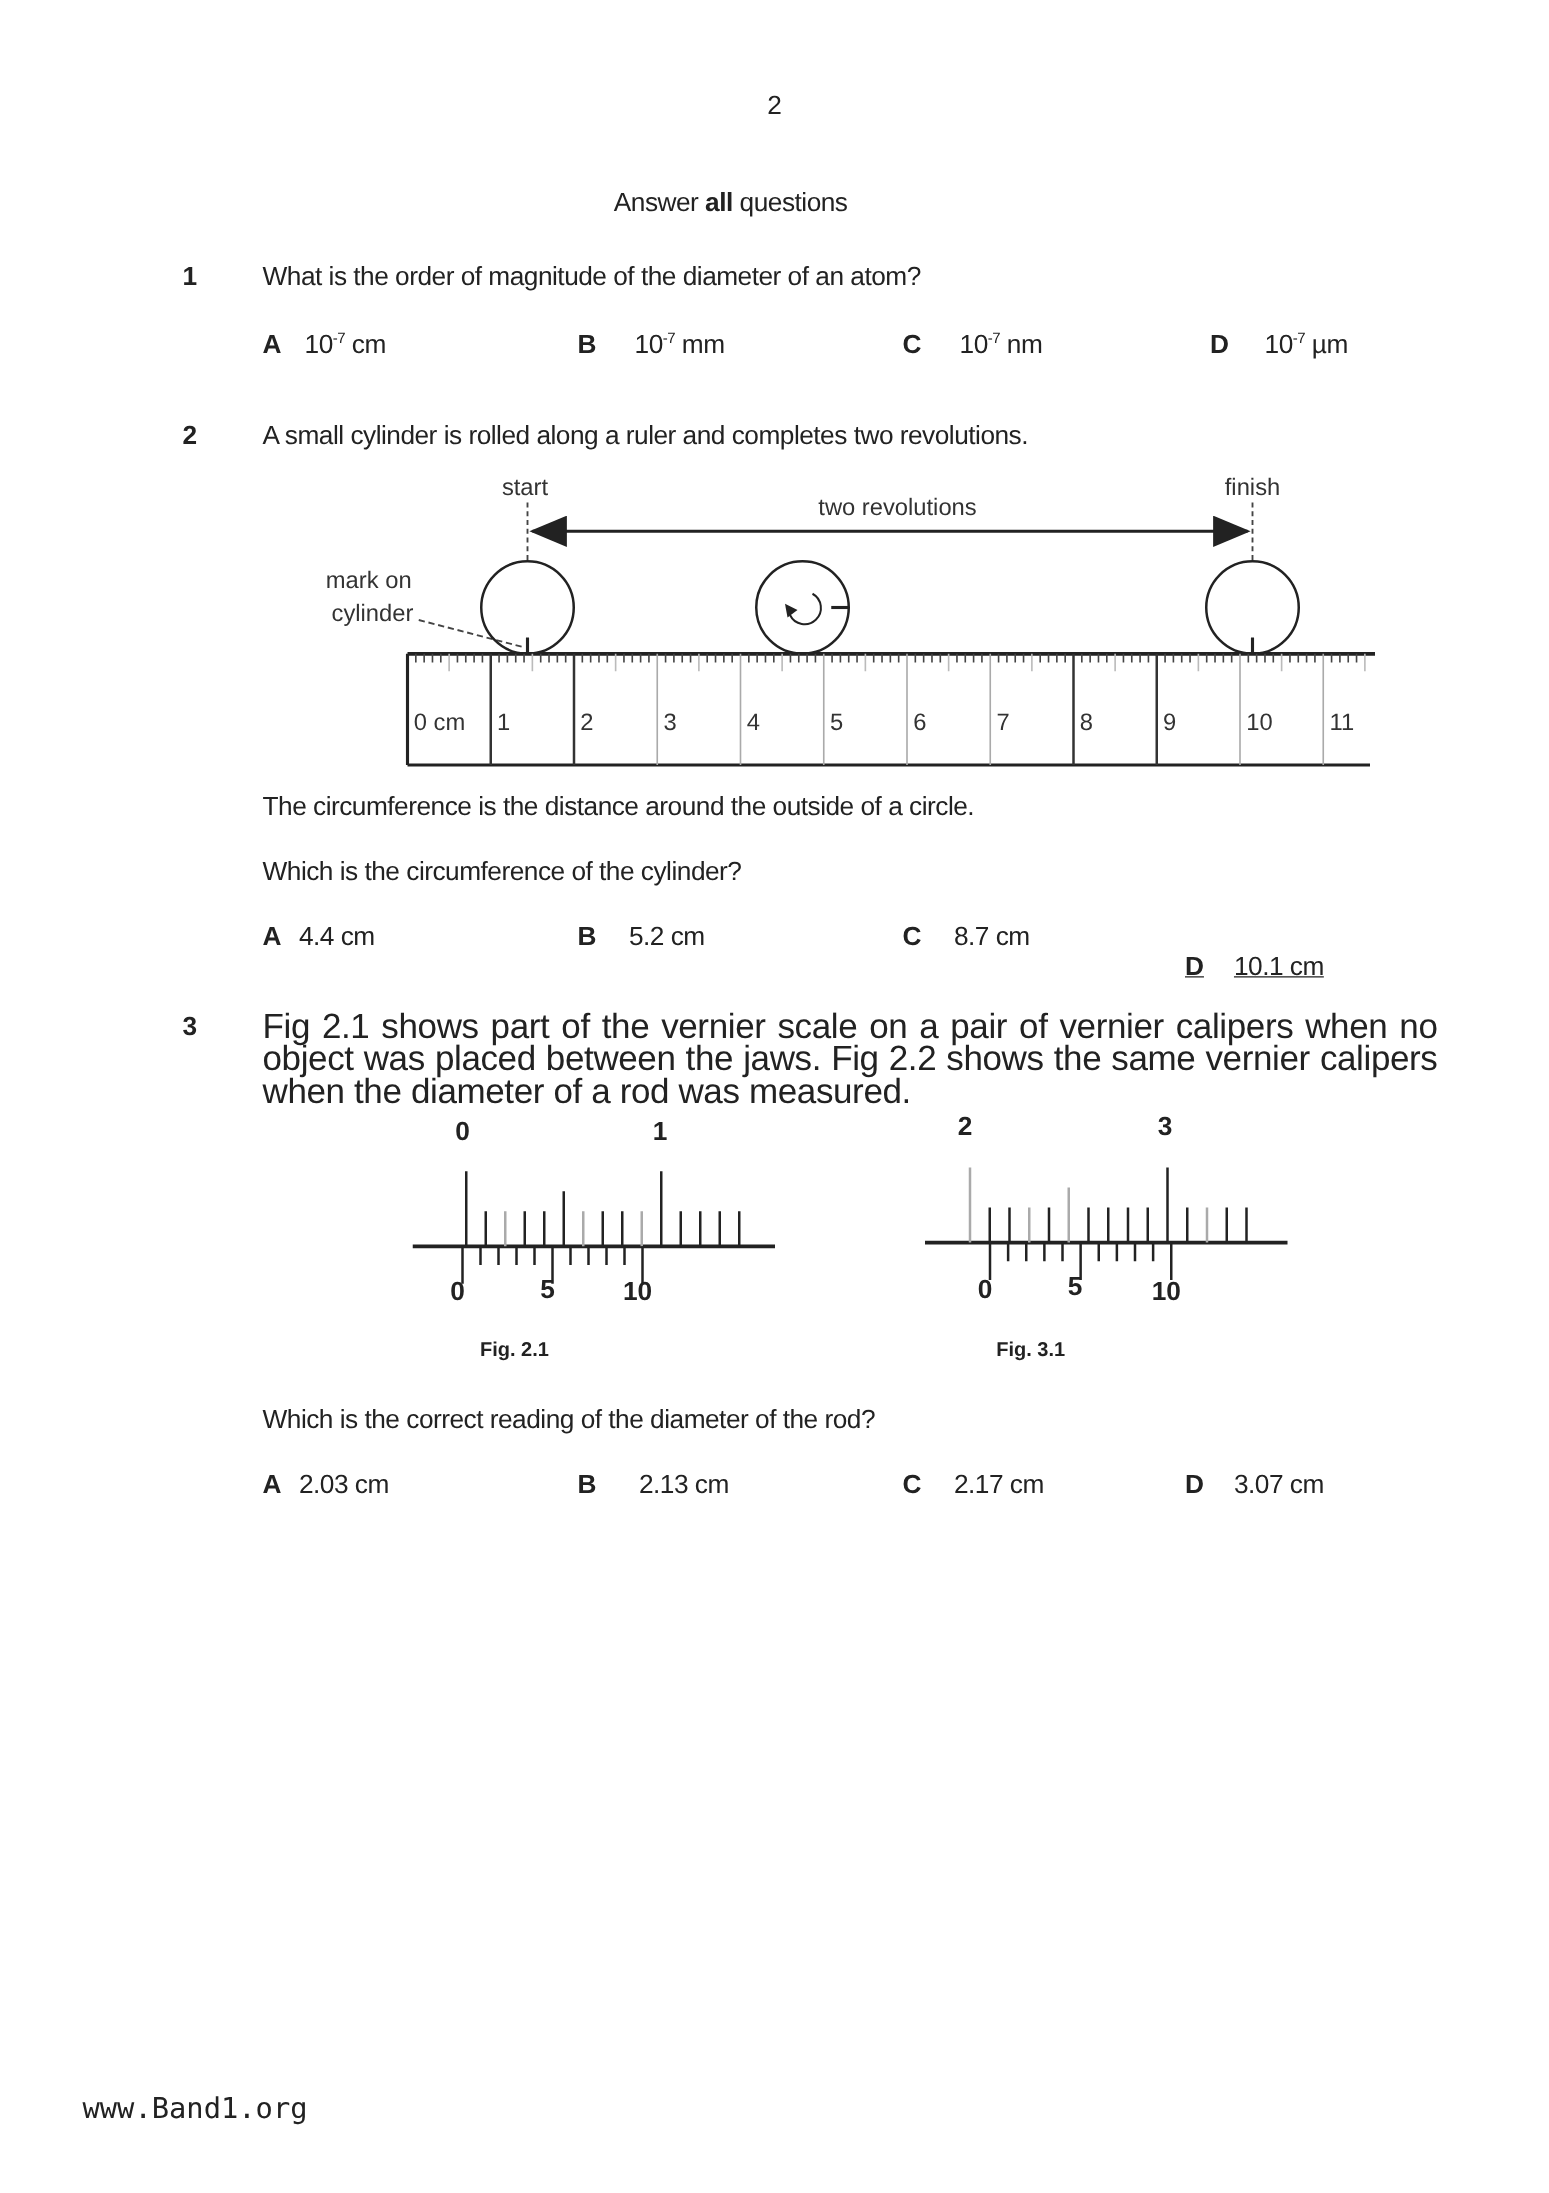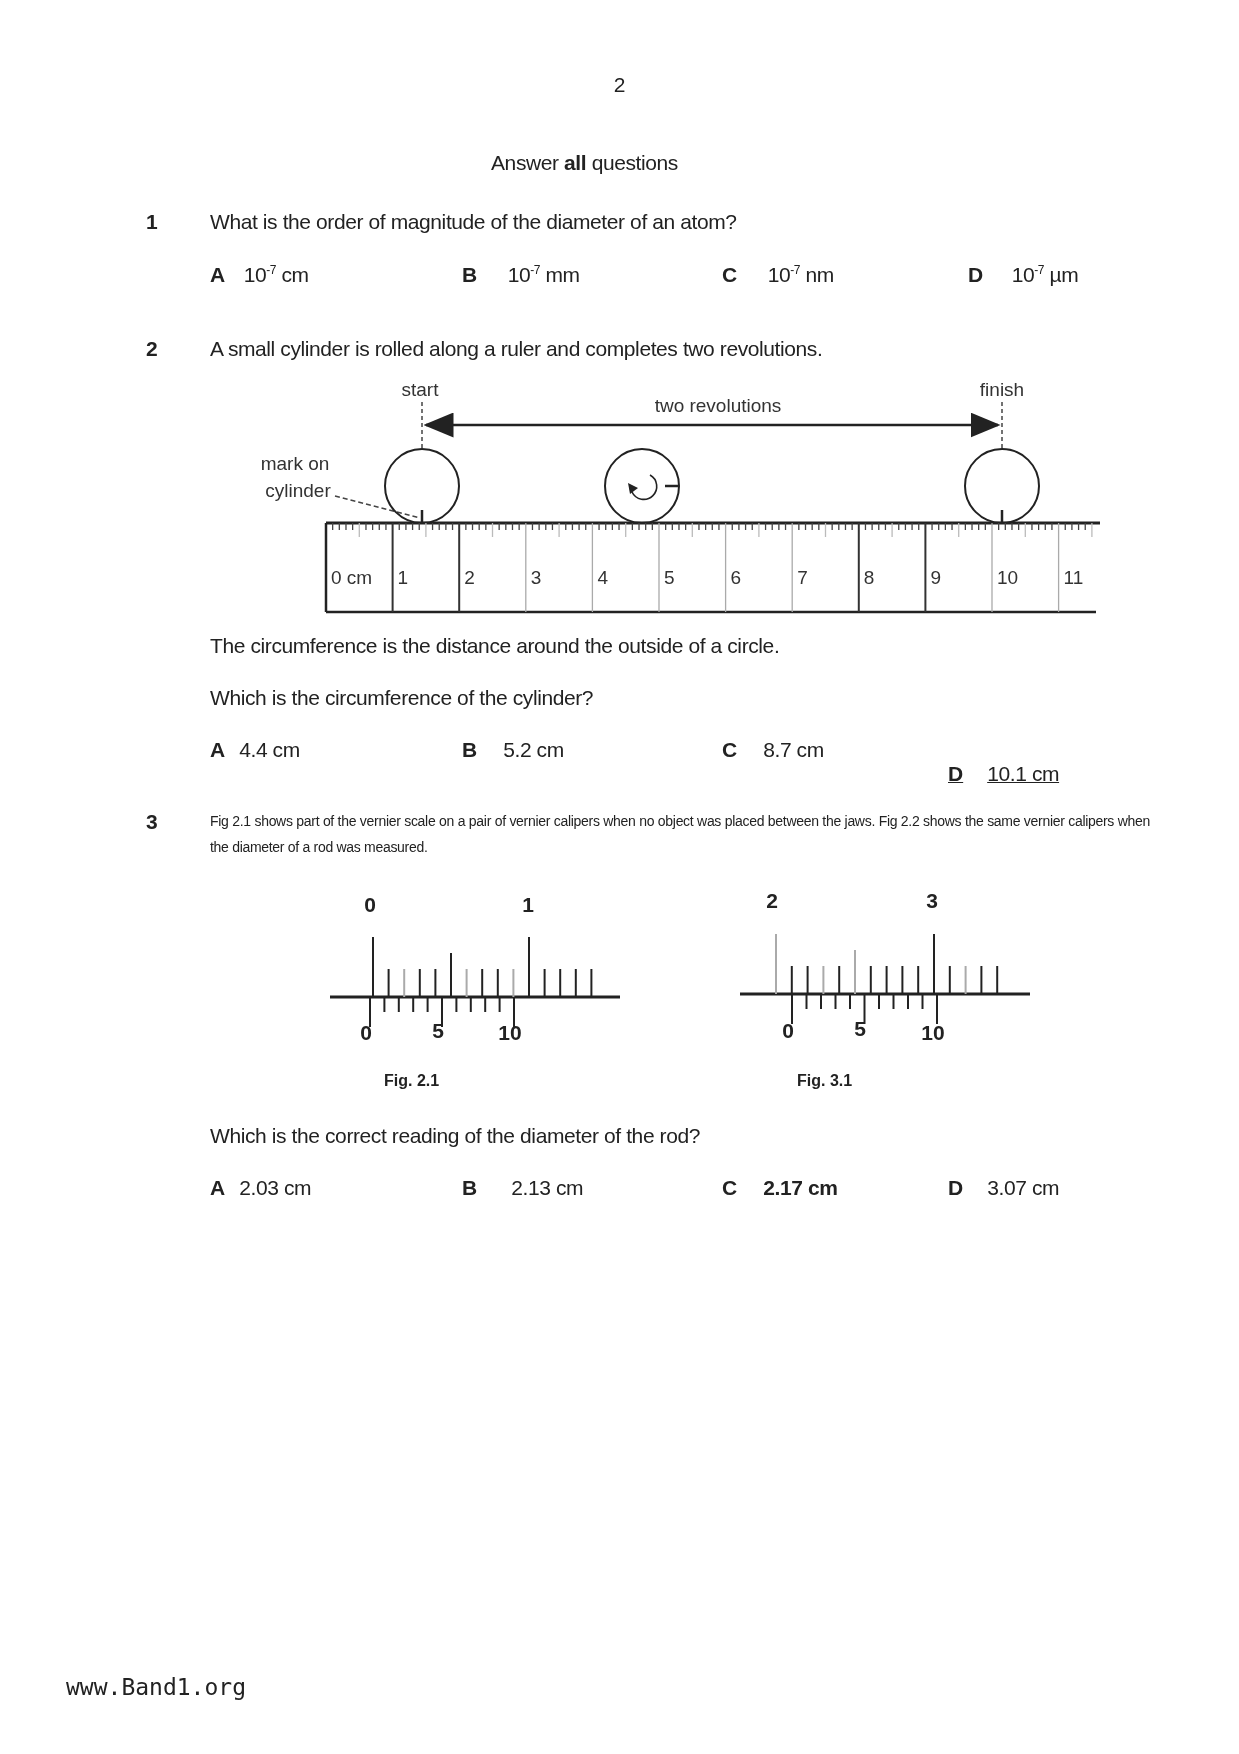--- a/index.html
+++ b/index.html
@@ -7,21 +7,21 @@
     width: 1239px; height: 1754px; position: relative; overflow: hidden;
     font-family: "Liberation Sans", sans-serif; color: #222;
   }
   .abs { position: absolute; }
   .t { font-size: 21px; letter-spacing: -0.4px; white-space: nowrap; }
   .qnum { font-size: 21px; font-weight: bold; }
   .opt-letter { font-weight: bold; font-size: 21px; }
   .opt-text { font-size: 21px; letter-spacing: -0.4px; }
   sup { font-size: 12px; vertical-align: 8px; }
   .center { text-align: center; }
-  .para { font-size: 14px; line-height: 26px; text-align: justify; letter-spacing: -0.3px; }
+  .para { font-size: 28px; line-height: 26px; text-align: justify; letter-spacing: -0.3px; }
   .fig-label { font-weight: bold; font-size: 16px; }
   .footer { font-family: "DejaVu Sans Mono", monospace; font-size: 23px; color: #222; }
   svg text { font-family: "Liberation Sans", sans-serif; }
 </style>
 </head>
 <body>
 
 <div class="abs t center" style="left:0;width:1239px;top:73px;">2</div>
 
 <div class="abs t center" style="left:0;width:1169px;top:151px;">
@@ -326,20 +326,20 @@
 <div class="abs t" style="left:210px;top:1124px;">Which is the correct reading of the diameter of the rod?</div>
 
 <div>
   <div class="abs" style="left:210px;top:1176px;">
     <span class="opt-letter">A</span><span class="opt-text" style="margin-left:14px;">2.03 cm</span>
   </div>
   <div class="abs" style="left:462px;top:1176px;">
     <span class="opt-letter">B</span><span class="opt-text" style="margin-left:34px;">2.13 cm</span>
   </div>
   <div class="abs" style="left:722px;top:1176px;">
-    <span class="opt-letter">C</span><span class="opt-text" style="margin-left:26px;font-weight:bold;">2.17 cm</span>
+    <span class="opt-letter">C</span><span class="opt-text" style="margin-left:26px;">2.17 cm</span>
   </div>
   <div class="abs" style="left:948px;top:1176px;">
     <span class="opt-letter">D</span><span class="opt-text" style="margin-left:24px;">3.07 cm</span>
   </div>
 </div>
 
 <div class="abs footer" style="left:66px;top:1674px;">www.Band1.org</div>
 
 </body></html>

